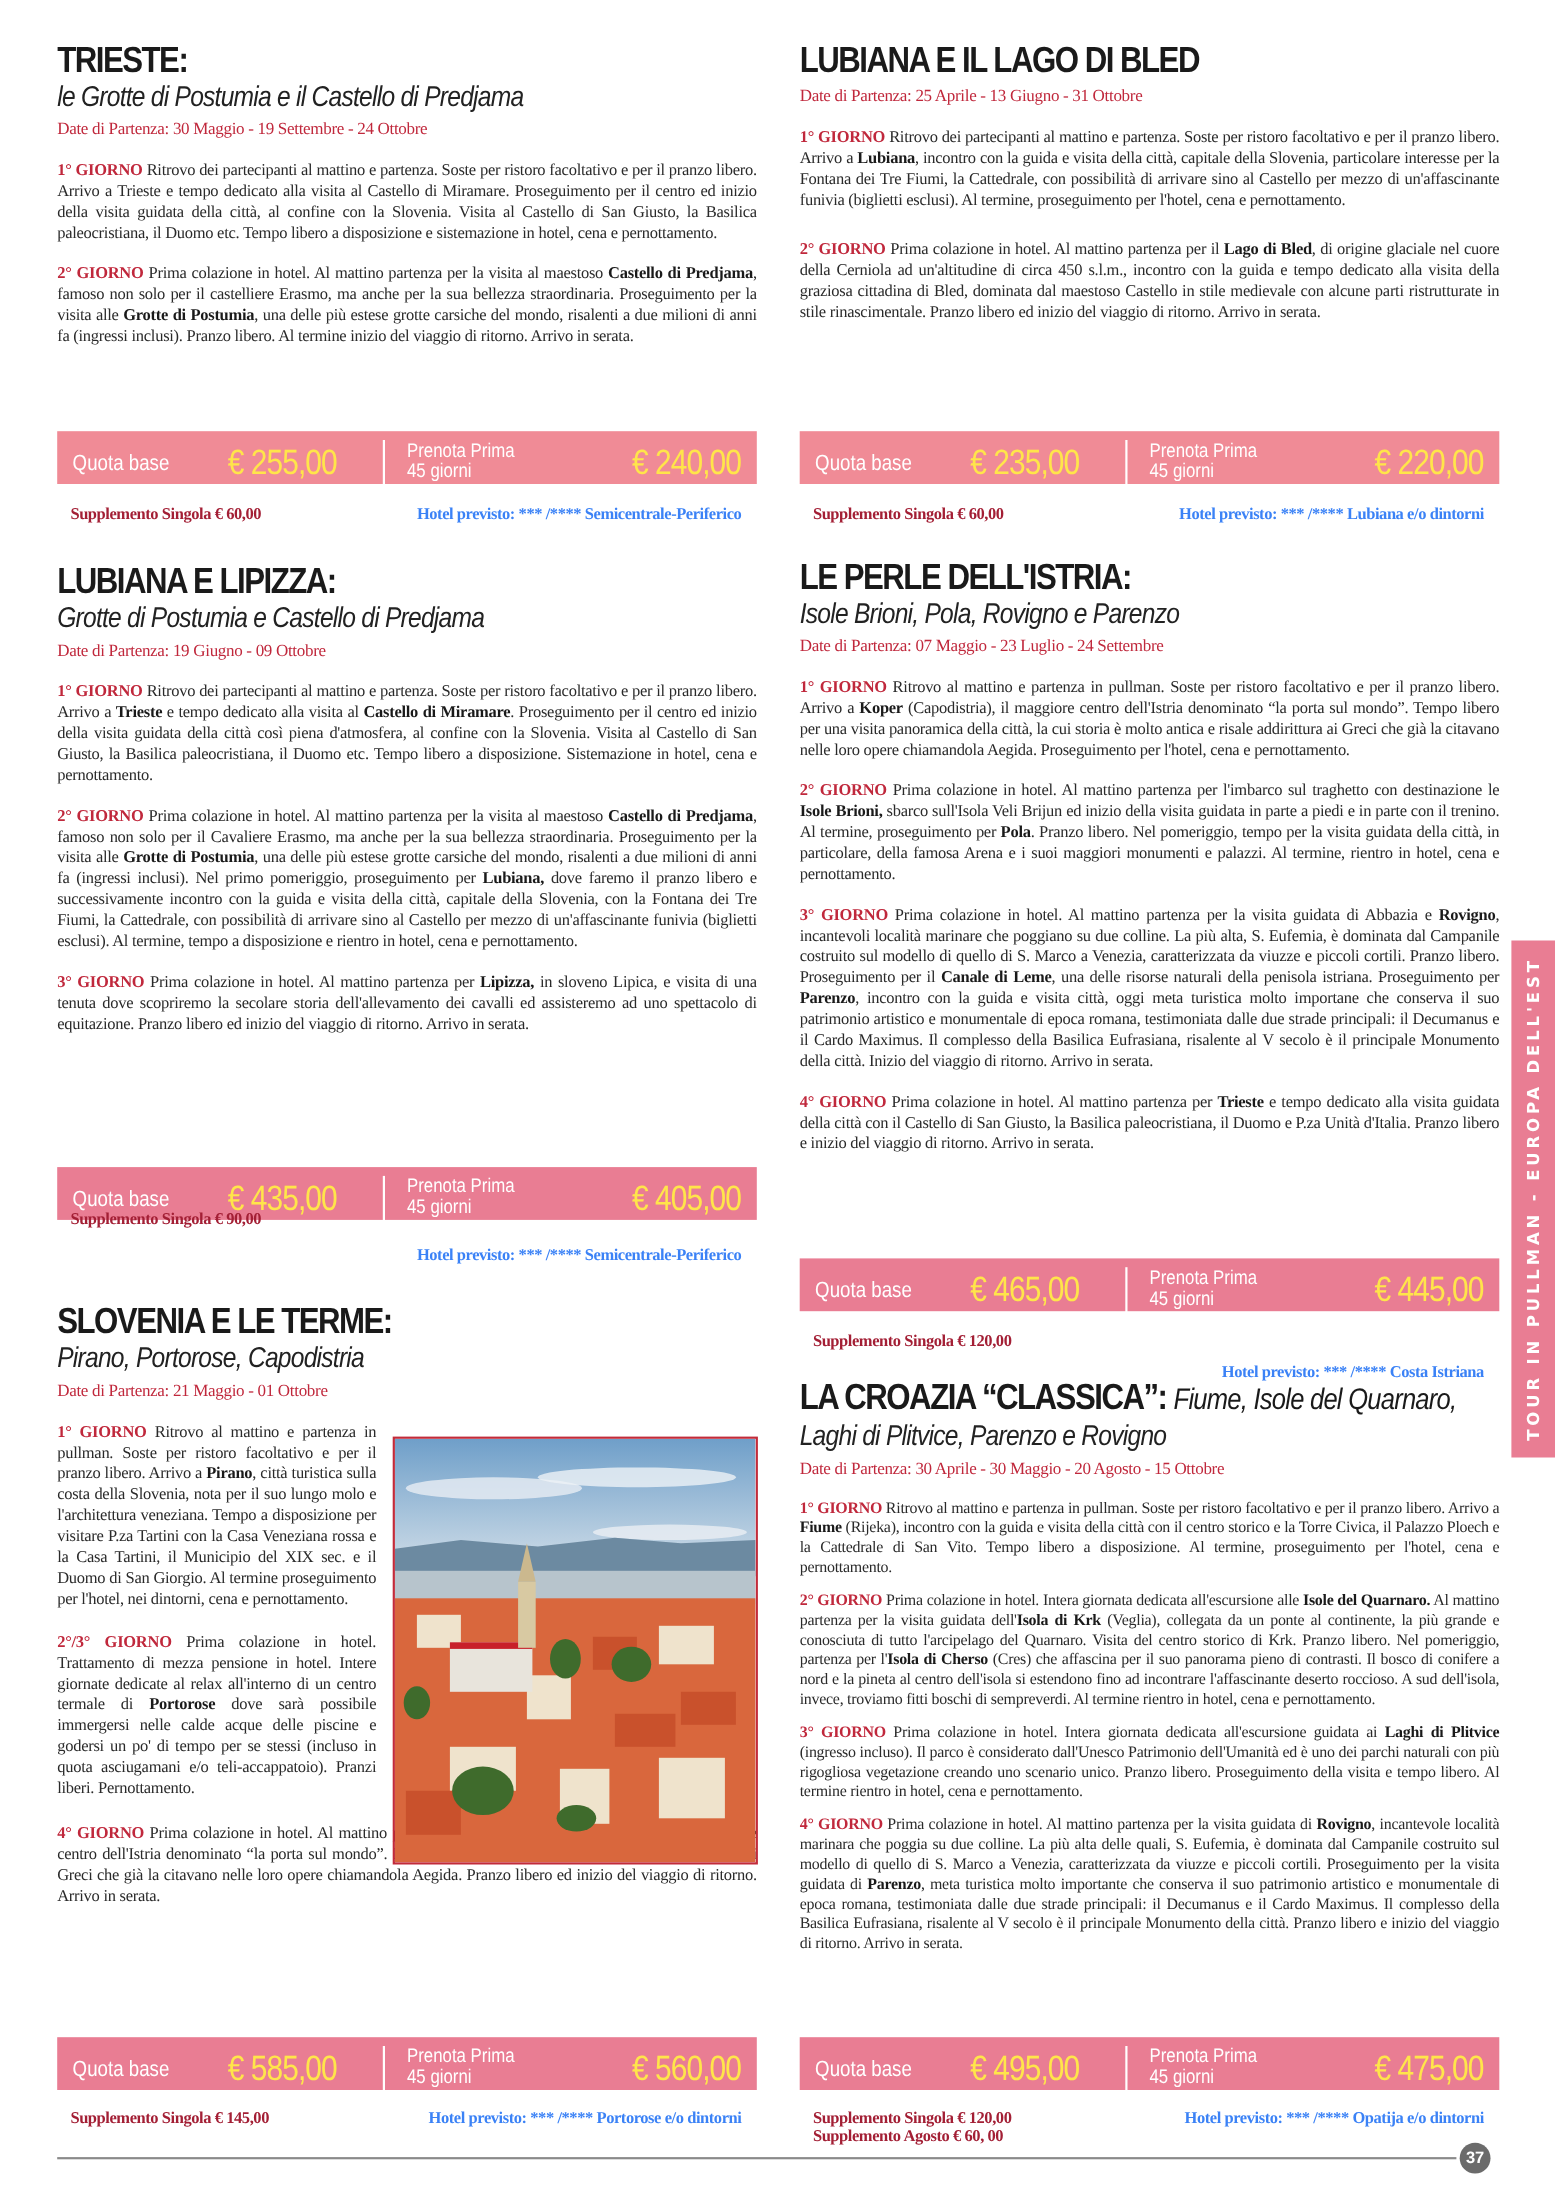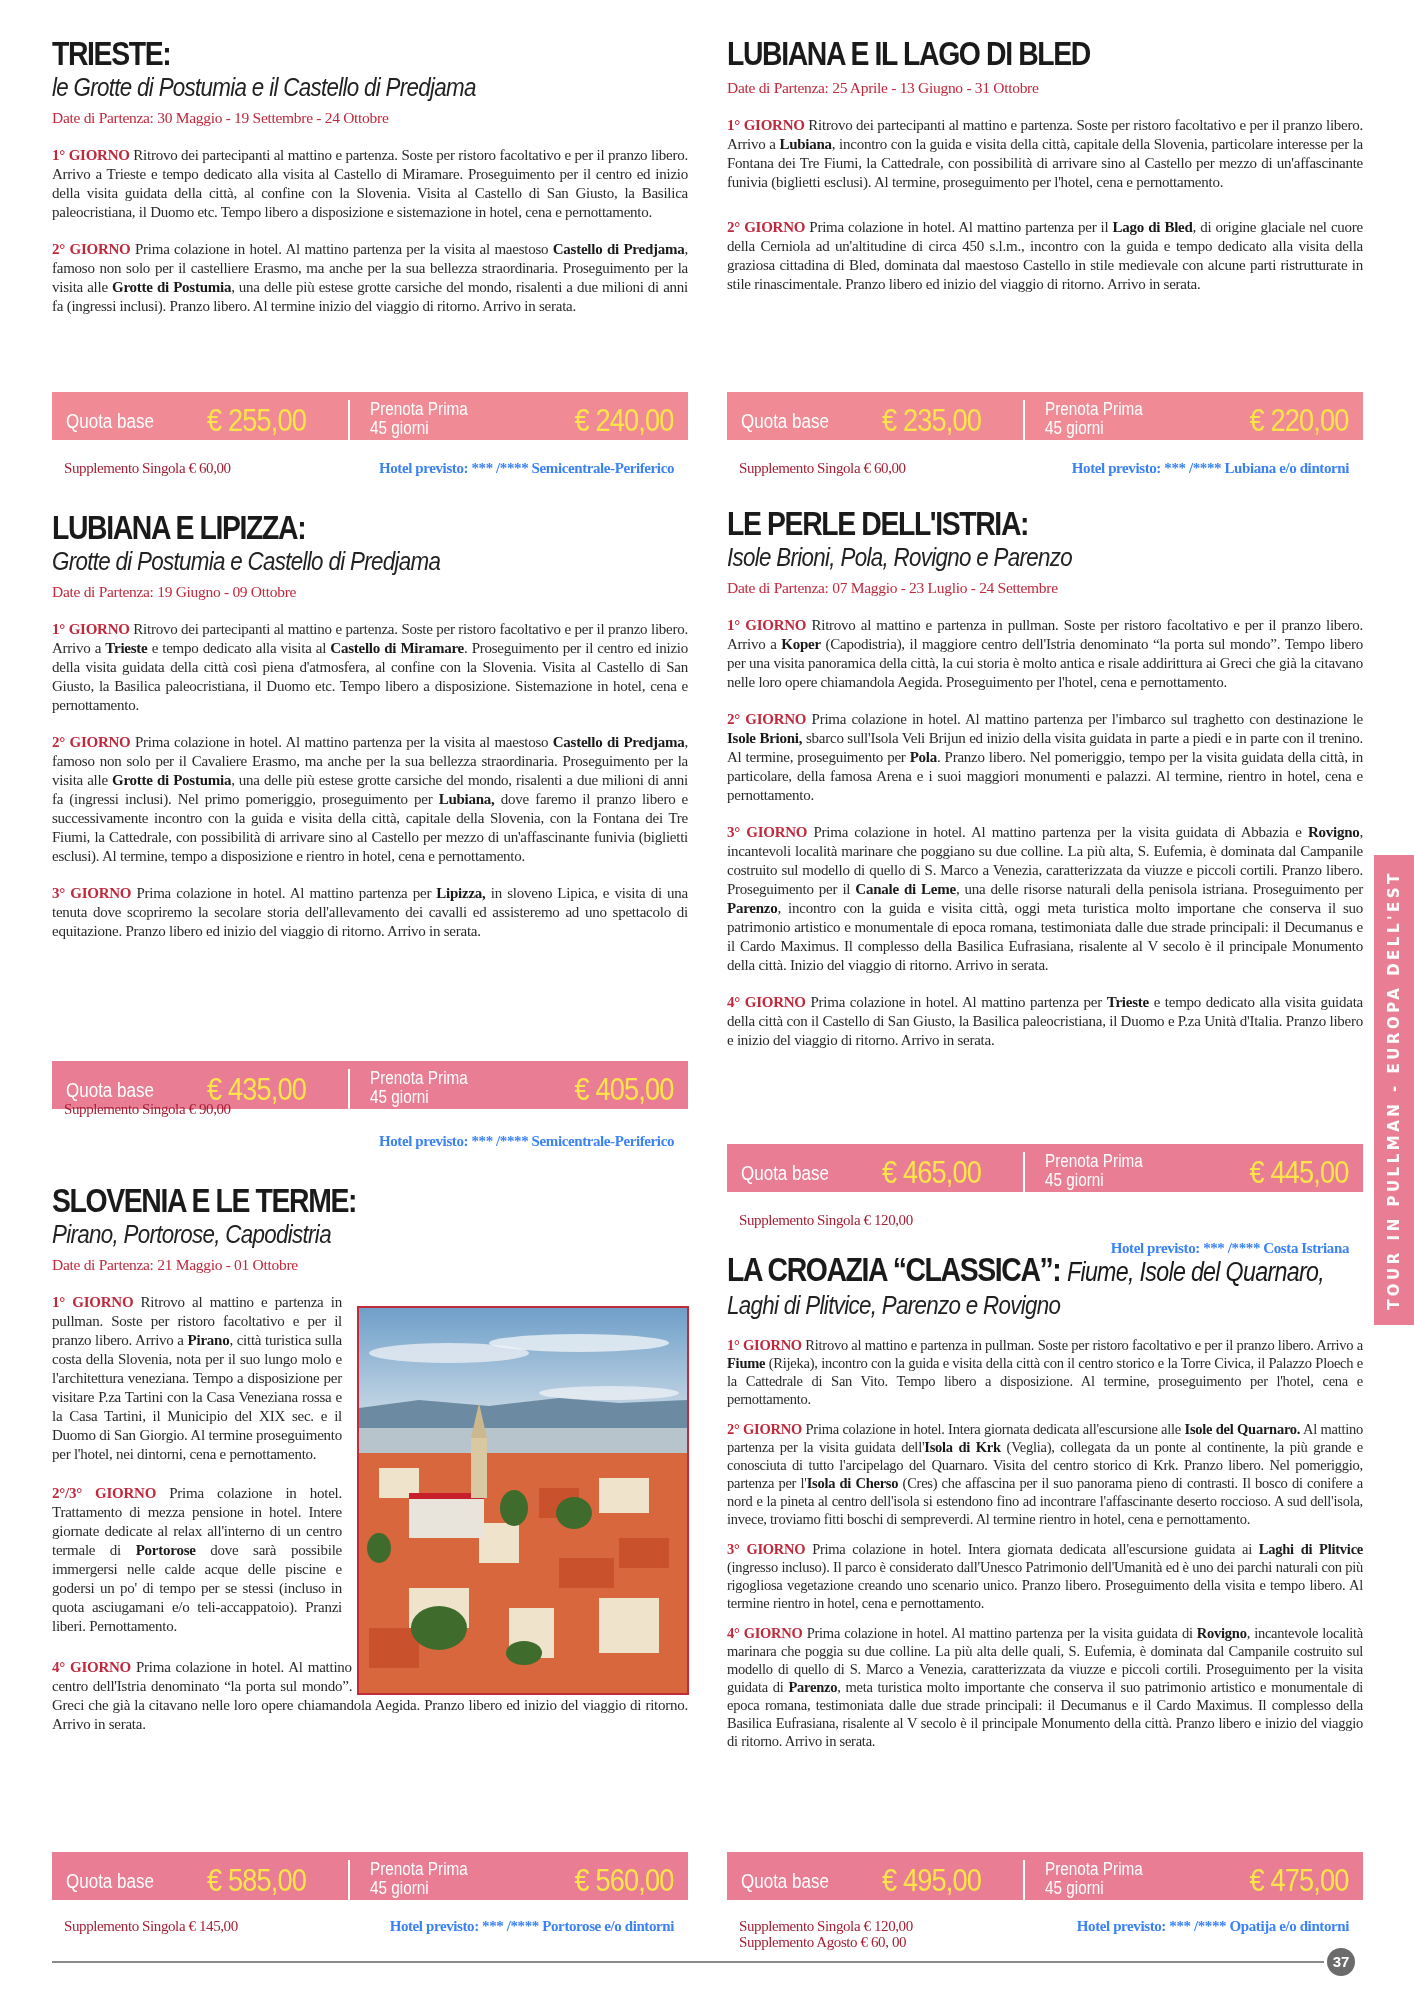--- a/index.html
+++ b/index.html
@@ -15,21 +15,21 @@
   .day{font-size:15px;line-height:19px;text-align:justify;margin-top:18px;letter-spacing:-0.25px;}
   .day .dlabel{color:#c0283c;font-weight:bold;}
   .day b{color:#1a1a1a;}
   .price-bar{position:absolute;left:0;width:636px;height:48px;background:#e97d93;}
   .price-bar.light{background:#f08b96;}
   .pb-base-label{position:absolute;left:14px;top:18px;font-size:20px;color:#fff;font-family:"Liberation Sans","DejaVu Sans",sans-serif;transform:scaleX(0.85);transform-origin:left;}
   .pb-base-val{position:absolute;left:155px;top:10px;font-size:32px;color:#ffe54a;font-family:"Liberation Sans","DejaVu Sans",sans-serif;letter-spacing:-1px;transform:scaleX(0.85);transform-origin:left;}
   .pb-sep{position:absolute;left:296px;top:8px;width:2px;height:44px;background:#fff;}
   .pb-early-label{position:absolute;left:318px;top:8px;font-size:18px;line-height:19px;color:#fff;font-family:"Liberation Sans","DejaVu Sans",sans-serif;transform:scaleX(0.85);transform-origin:left;}
   .pb-early-val{position:absolute;right:14px;top:10px;font-size:32px;color:#ffe54a;font-family:"Liberation Sans","DejaVu Sans",sans-serif;letter-spacing:-1px;transform:scaleX(0.85);transform-origin:right;}
-  .supp{position:absolute;left:12px;font-weight:normal;font-size:15px;line-height:16px;color:#a31f35;letter-spacing:-0.4px;}
+  .supp{position:absolute;left:12px;font-weight:bold;font-size:15px;line-height:16px;color:#a31f35;letter-spacing:-0.4px;}
   .hotel{position:absolute;right:14px;font-weight:bold;font-size:15px;color:#3b82f6;letter-spacing:-0.4px;white-space:nowrap;}
   .sidebar{position:absolute;left:1374px;top:855px;width:40px;height:470px;background:#e97d93;}
   .sidebar-text{position:absolute;left:50%;top:50%;transform:translate(-50%,-50%) rotate(-90deg);white-space:nowrap;color:#fff;font-family:"DejaVu Sans","Liberation Sans",sans-serif;font-weight:bold;font-size:15px;letter-spacing:3.5px;}
   .footer-line{position:absolute;left:52px;top:1961px;width:1272px;height:2px;background:#8a8a8a;}
   .page-num{position:absolute;left:1327px;top:1948px;width:28px;height:28px;border-radius:50%;background:#6b6b6b;color:#fff;font-family:"Liberation Sans","DejaVu Sans",sans-serif;font-weight:bold;font-size:15px;text-align:center;line-height:28px;}
   .photo{position:absolute;left:305px;width:328px;height:385px;border:2px solid #c22b3a;overflow:hidden;}
   .photo svg{display:block;}
   .float-text{width:290px;}
 </style>
 </head>
@@ -202,20 +202,21 @@
       <div class="pb-early-val">€ 445,00</div>
     </div>
   <div class="supp" style="top:1212px;">
       <div>Supplemento Singola € 120,00</div>
     </div>
   <div class="hotel" style="top:1240px;">Hotel previsto: *** /**** Costa Istriana</div>
 
   <section class="tour" style="top:1252px;">
     <div class="title"><span>LA CROAZIA “CLASSICA”:</span> <span class="inline-sub">Fiume, Isole del Quarnaro,</span></div>
     <div class="subtitle">Laghi di Plitvice, Parenzo e Rovigno</div>
+    <div class="dates">Date di Partenza:  30 Aprile - 30 Maggio - 20 Agosto - 15 Ottobre</div>
     <div class="days">
         <div class="day" style="margin-top: 16px; font-size: 14.5px; line-height: 18px;"><span class="dlabel">1° GIORNO</span><span> Ritrovo al mattino e partenza in pullman. Soste per ristoro facoltativo e per il pranzo libero. Arrivo a <b>Fiume</b> (Rijeka), incontro con la guida e visita della città con il centro storico e la Torre Civica, il Palazzo Ploech e la Cattedrale di San Vito. Tempo libero a disposizione. Al termine, proseguimento per l'hotel, cena e pernottamento.</span></div>
         <div class="day" style="margin-top: 12px; font-size: 14.5px; line-height: 18px;"><span class="dlabel">2° GIORNO</span><span> Prima colazione in hotel. Intera giornata dedicata all'escursione alle <b>Isole del Quarnaro.</b> Al mattino partenza per la visita guidata dell'<b>Isola di Krk</b> (Veglia), collegata da un ponte al continente, la più grande e conosciuta di tutto l'arcipelago del Quarnaro. Visita del centro storico di Krk. Pranzo libero. Nel pomeriggio, partenza per l'<b>Isola di Cherso</b> (Cres) che affascina per il suo panorama pieno di contrasti. Il bosco di conifere a nord e la pineta al centro dell'isola si estendono fino ad incontrare l'affascinante deserto roccioso. A sud dell'isola, invece, troviamo fitti boschi di sempreverdi. Al termine rientro in hotel, cena e pernottamento.</span></div>
         <div class="day" style="margin-top: 12px; font-size: 14.5px; line-height: 18px;"><span class="dlabel">3° GIORNO</span><span> Prima colazione in hotel. Intera giornata dedicata all'escursione guidata ai <b>Laghi di Plitvice</b> (ingresso incluso). Il parco è considerato dall'Unesco Patrimonio dell'Umanità ed è uno dei parchi naturali con più rigogliosa vegetazione creando uno scenario unico. Pranzo libero. Proseguimento della visita e tempo libero. Al termine rientro in hotel, cena e pernottamento.</span></div>
         <div class="day" style="margin-top: 12px; font-size: 14.5px; line-height: 18px;"><span class="dlabel">4° GIORNO</span><span> Prima colazione in hotel. Al mattino partenza per la visita guidata di <b>Rovigno</b>, incantevole località marinara che poggia su due colline. La più alta delle quali, S. Eufemia, è dominata dal Campanile costruito sul modello di quello di S. Marco a Venezia, caratterizzata da viuzze e piccoli cortili. Proseguimento per la visita guidata di <b>Parenzo</b>, meta turistica molto importante che conserva il suo patrimonio artistico e monumentale di epoca romana, testimoniata dalle due strade principali: il Decumanus e il Cardo Maximus. Il complesso della Basilica Eufrasiana, risalente al V secolo è il principale Monumento della città. Pranzo libero e inizio del viaggio di ritorno. Arrivo in serata.</span></div>
       </div>
   </section>
   <div class="price-bar" style="top:1852px;">
       <div class="pb-base-label">Quota base</div>
       <div class="pb-base-val">€ 495,00</div>

